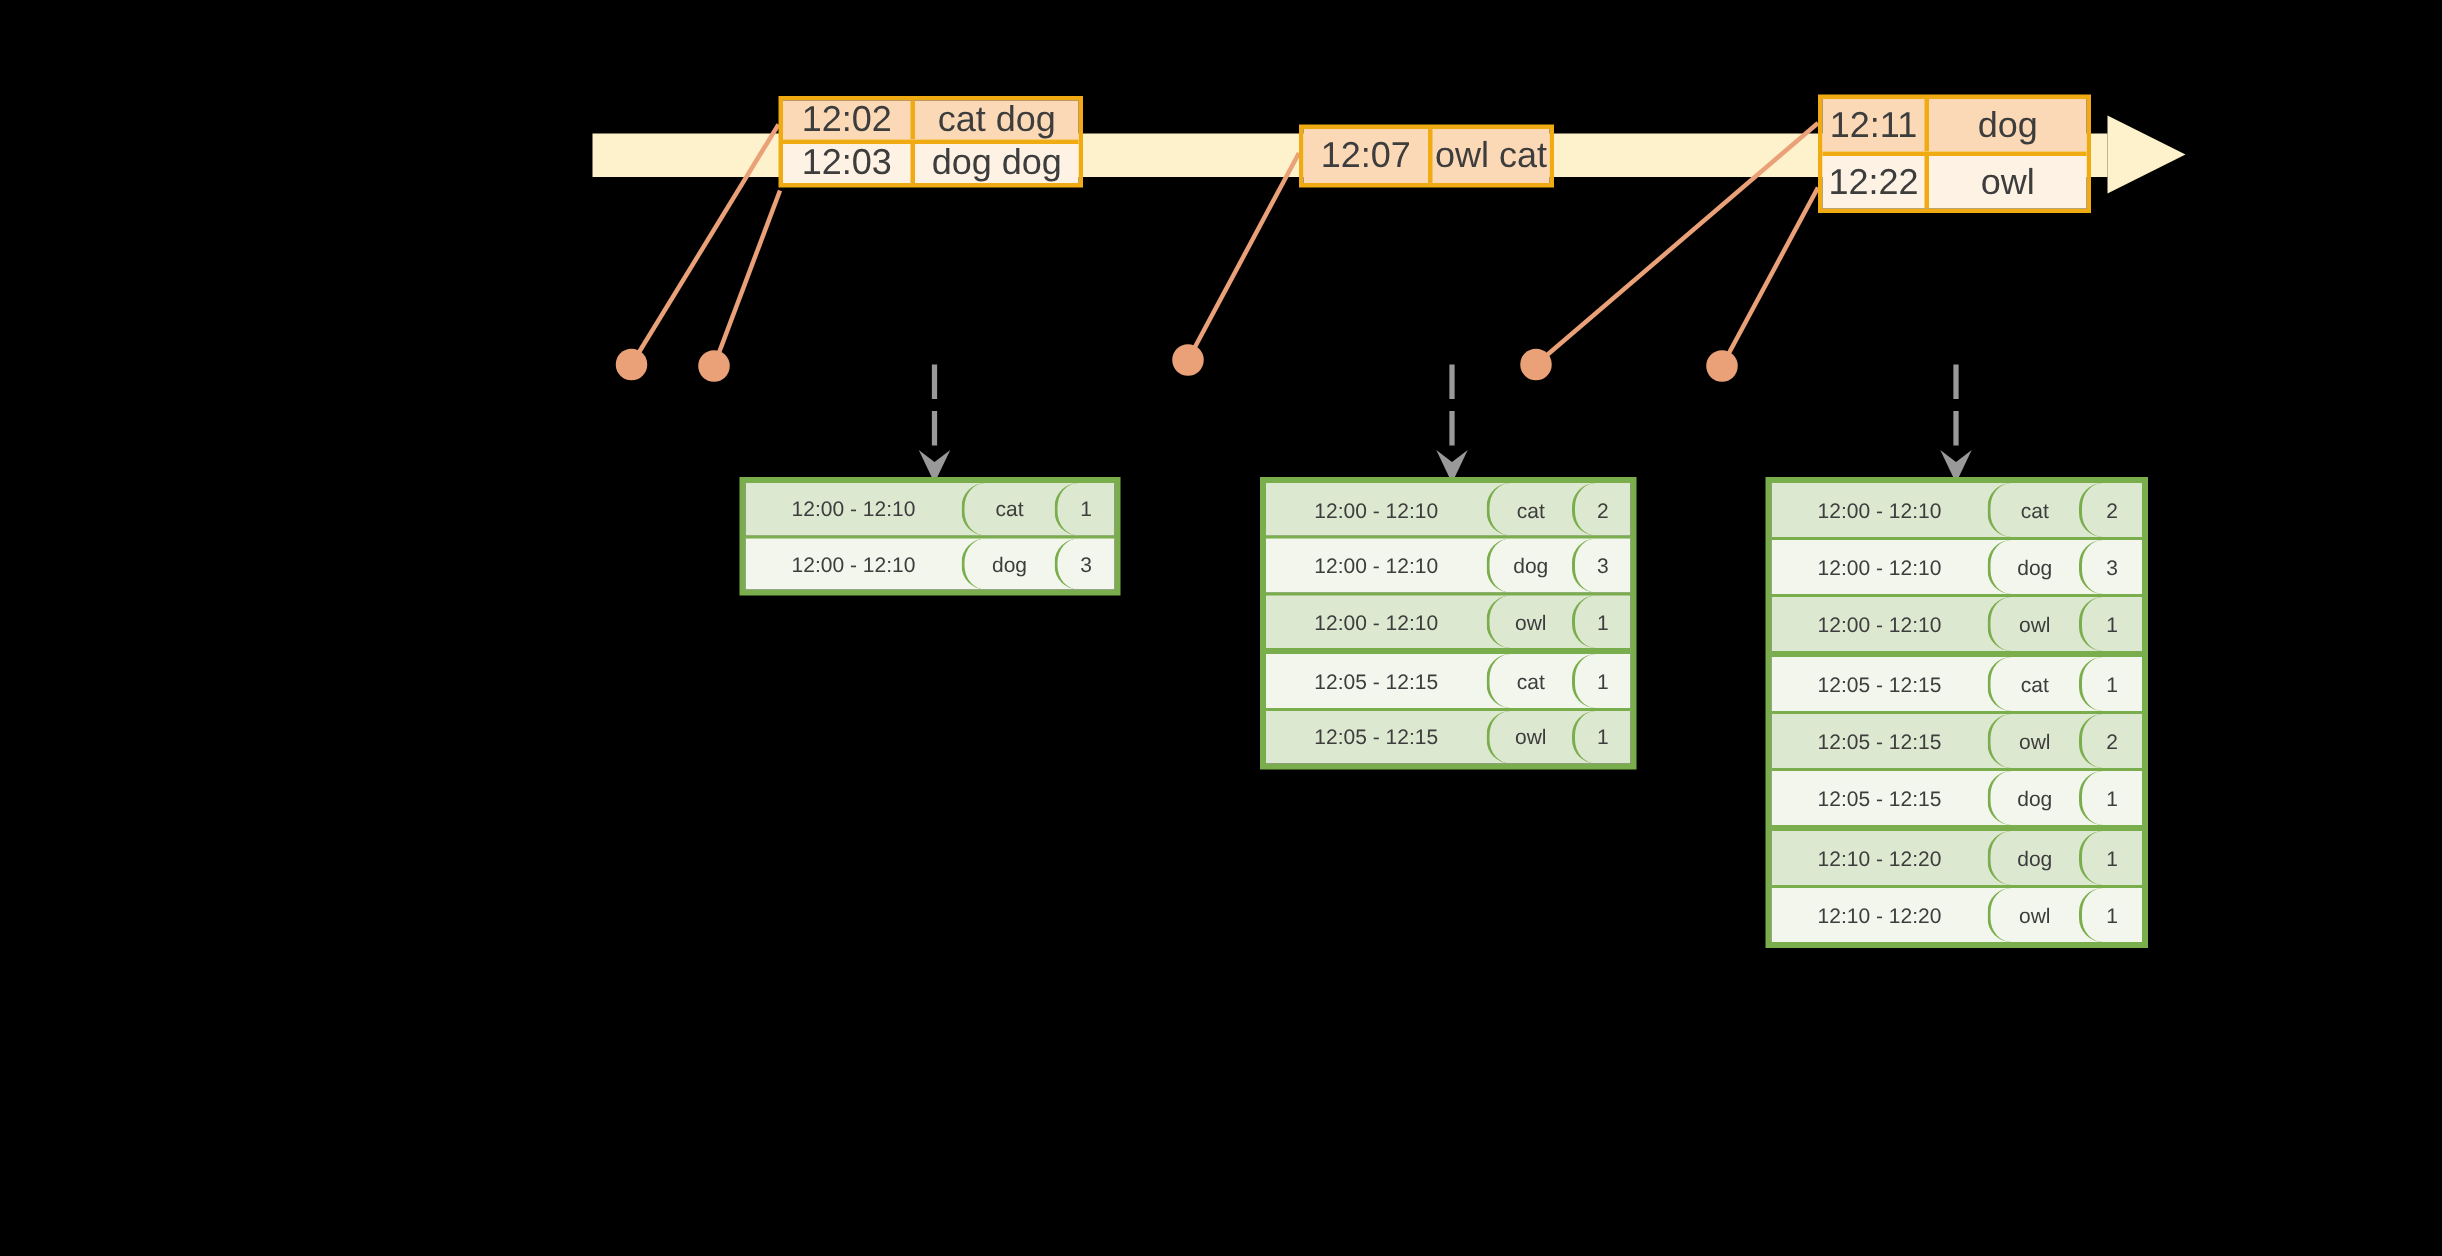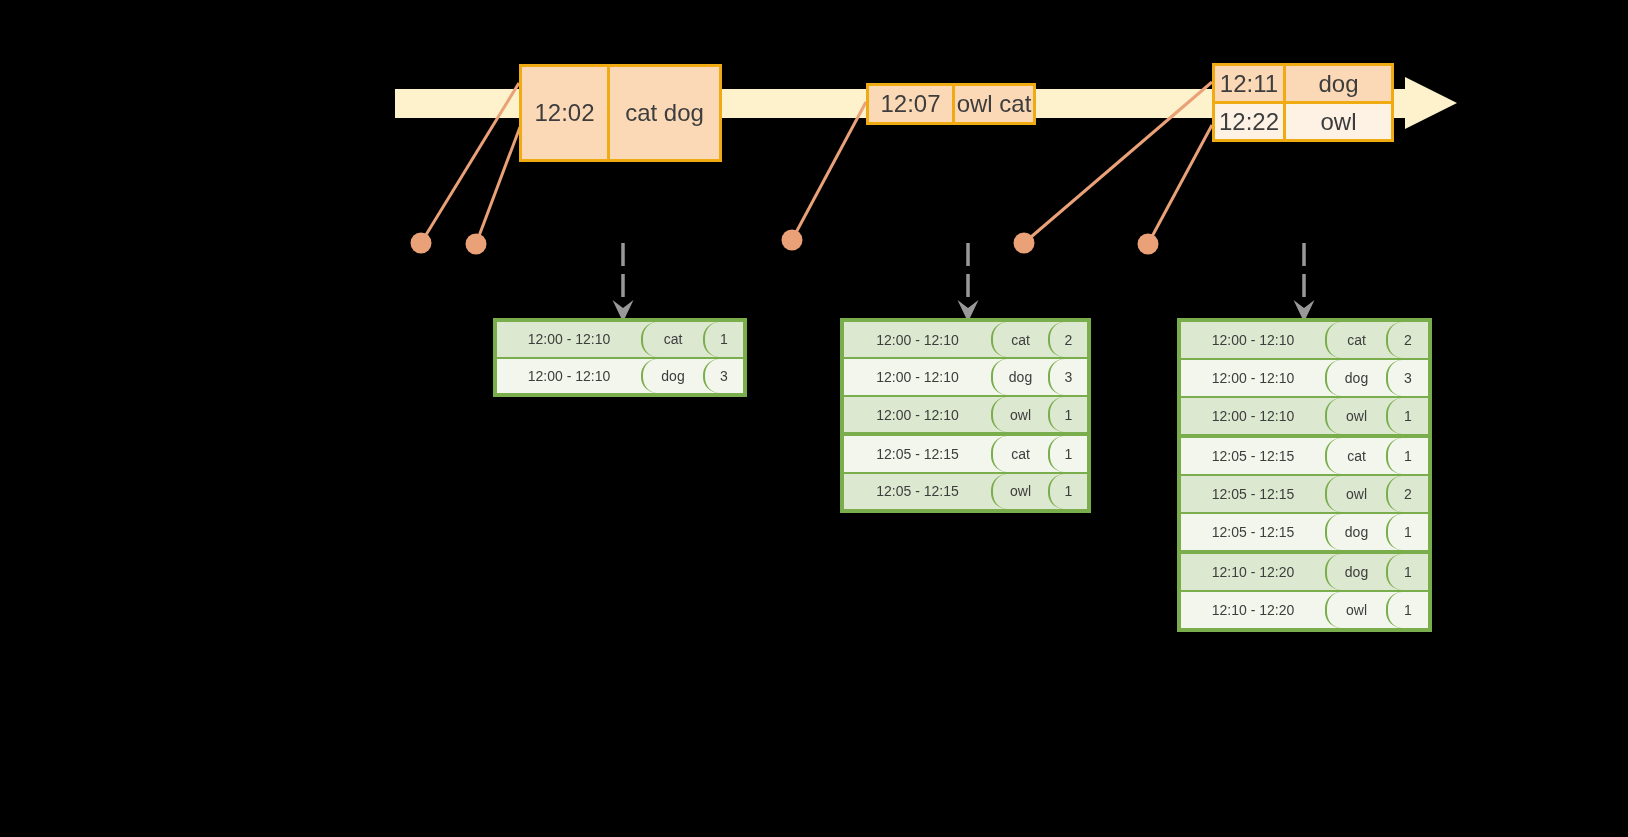--- a/index.html
+++ b/index.html
@@ -39,21 +39,21 @@
     display:flex;align-items:center;justify-content:center;
     box-sizing:border-box;overflow:hidden;white-space:nowrap;
   }
 
   
   .event-table{border:3px solid var(--event-border);font-size:24px;}
   .event-table .t-row + .t-row{border-top:3px solid var(--event-border);}
   .event-table .t-cell + .t-cell{border-left:3px solid var(--event-border);}
   .event-table .t-row.dark{background:var(--event-fill-dark);}
   .event-table .t-row.light{background:var(--event-fill-light);}
-  #event-table-1{left:519px;top:64px;width:203px;height:98px;}
+  #event-table-1{left:519px;top:64px;width:203px;height:61px;}
   #event-table-2{left:866px;top:83px;width:170px;height:42px;}
   #event-table-3{left:1212px;top:63px;width:182px;height:79px;}
   #event-table-1 .c0{width:85px;}
   #event-table-2 .c0{width:83px;}
   #event-table-3 .c0{width:68px;}
   .event-table .c1{flex:1 1 0;}
 
   
   .result-table{border:4px solid var(--result-border);font-size:14px;}
   .result-table .t-row + .t-row{border-top:2px solid var(--result-border);}
@@ -97,20 +97,24 @@
     <polygon class="trigger-head" points="957.5,300 968,308 978.5,300 968,322"></polygon>
     <line class="trigger-line" x1="1304" y1="243" x2="1304" y2="302"></line>
     <polygon class="trigger-head" points="1293.5,300 1304,308 1314.5,300 1304,322"></polygon>
   </svg>
 
   <div id="event-table-1" class="dtable event-table">
       <div class="t-row dark">
         <div class="t-cell c0">12:02</div>
         <div class="t-cell c1">cat dog</div>
       </div>
+      <div class="t-row light">
+        <div class="t-cell c0">12:03</div>
+        <div class="t-cell c1">dog dog</div>
+      </div>
     </div>
   <div id="event-table-2" class="dtable event-table">
       <div class="t-row dark">
         <div class="t-cell c0">12:07</div>
         <div class="t-cell c1">owl cat</div>
       </div>
     </div>
   <div id="event-table-3" class="dtable event-table">
       <div class="t-row dark">
         <div class="t-cell c0">12:11</div>

